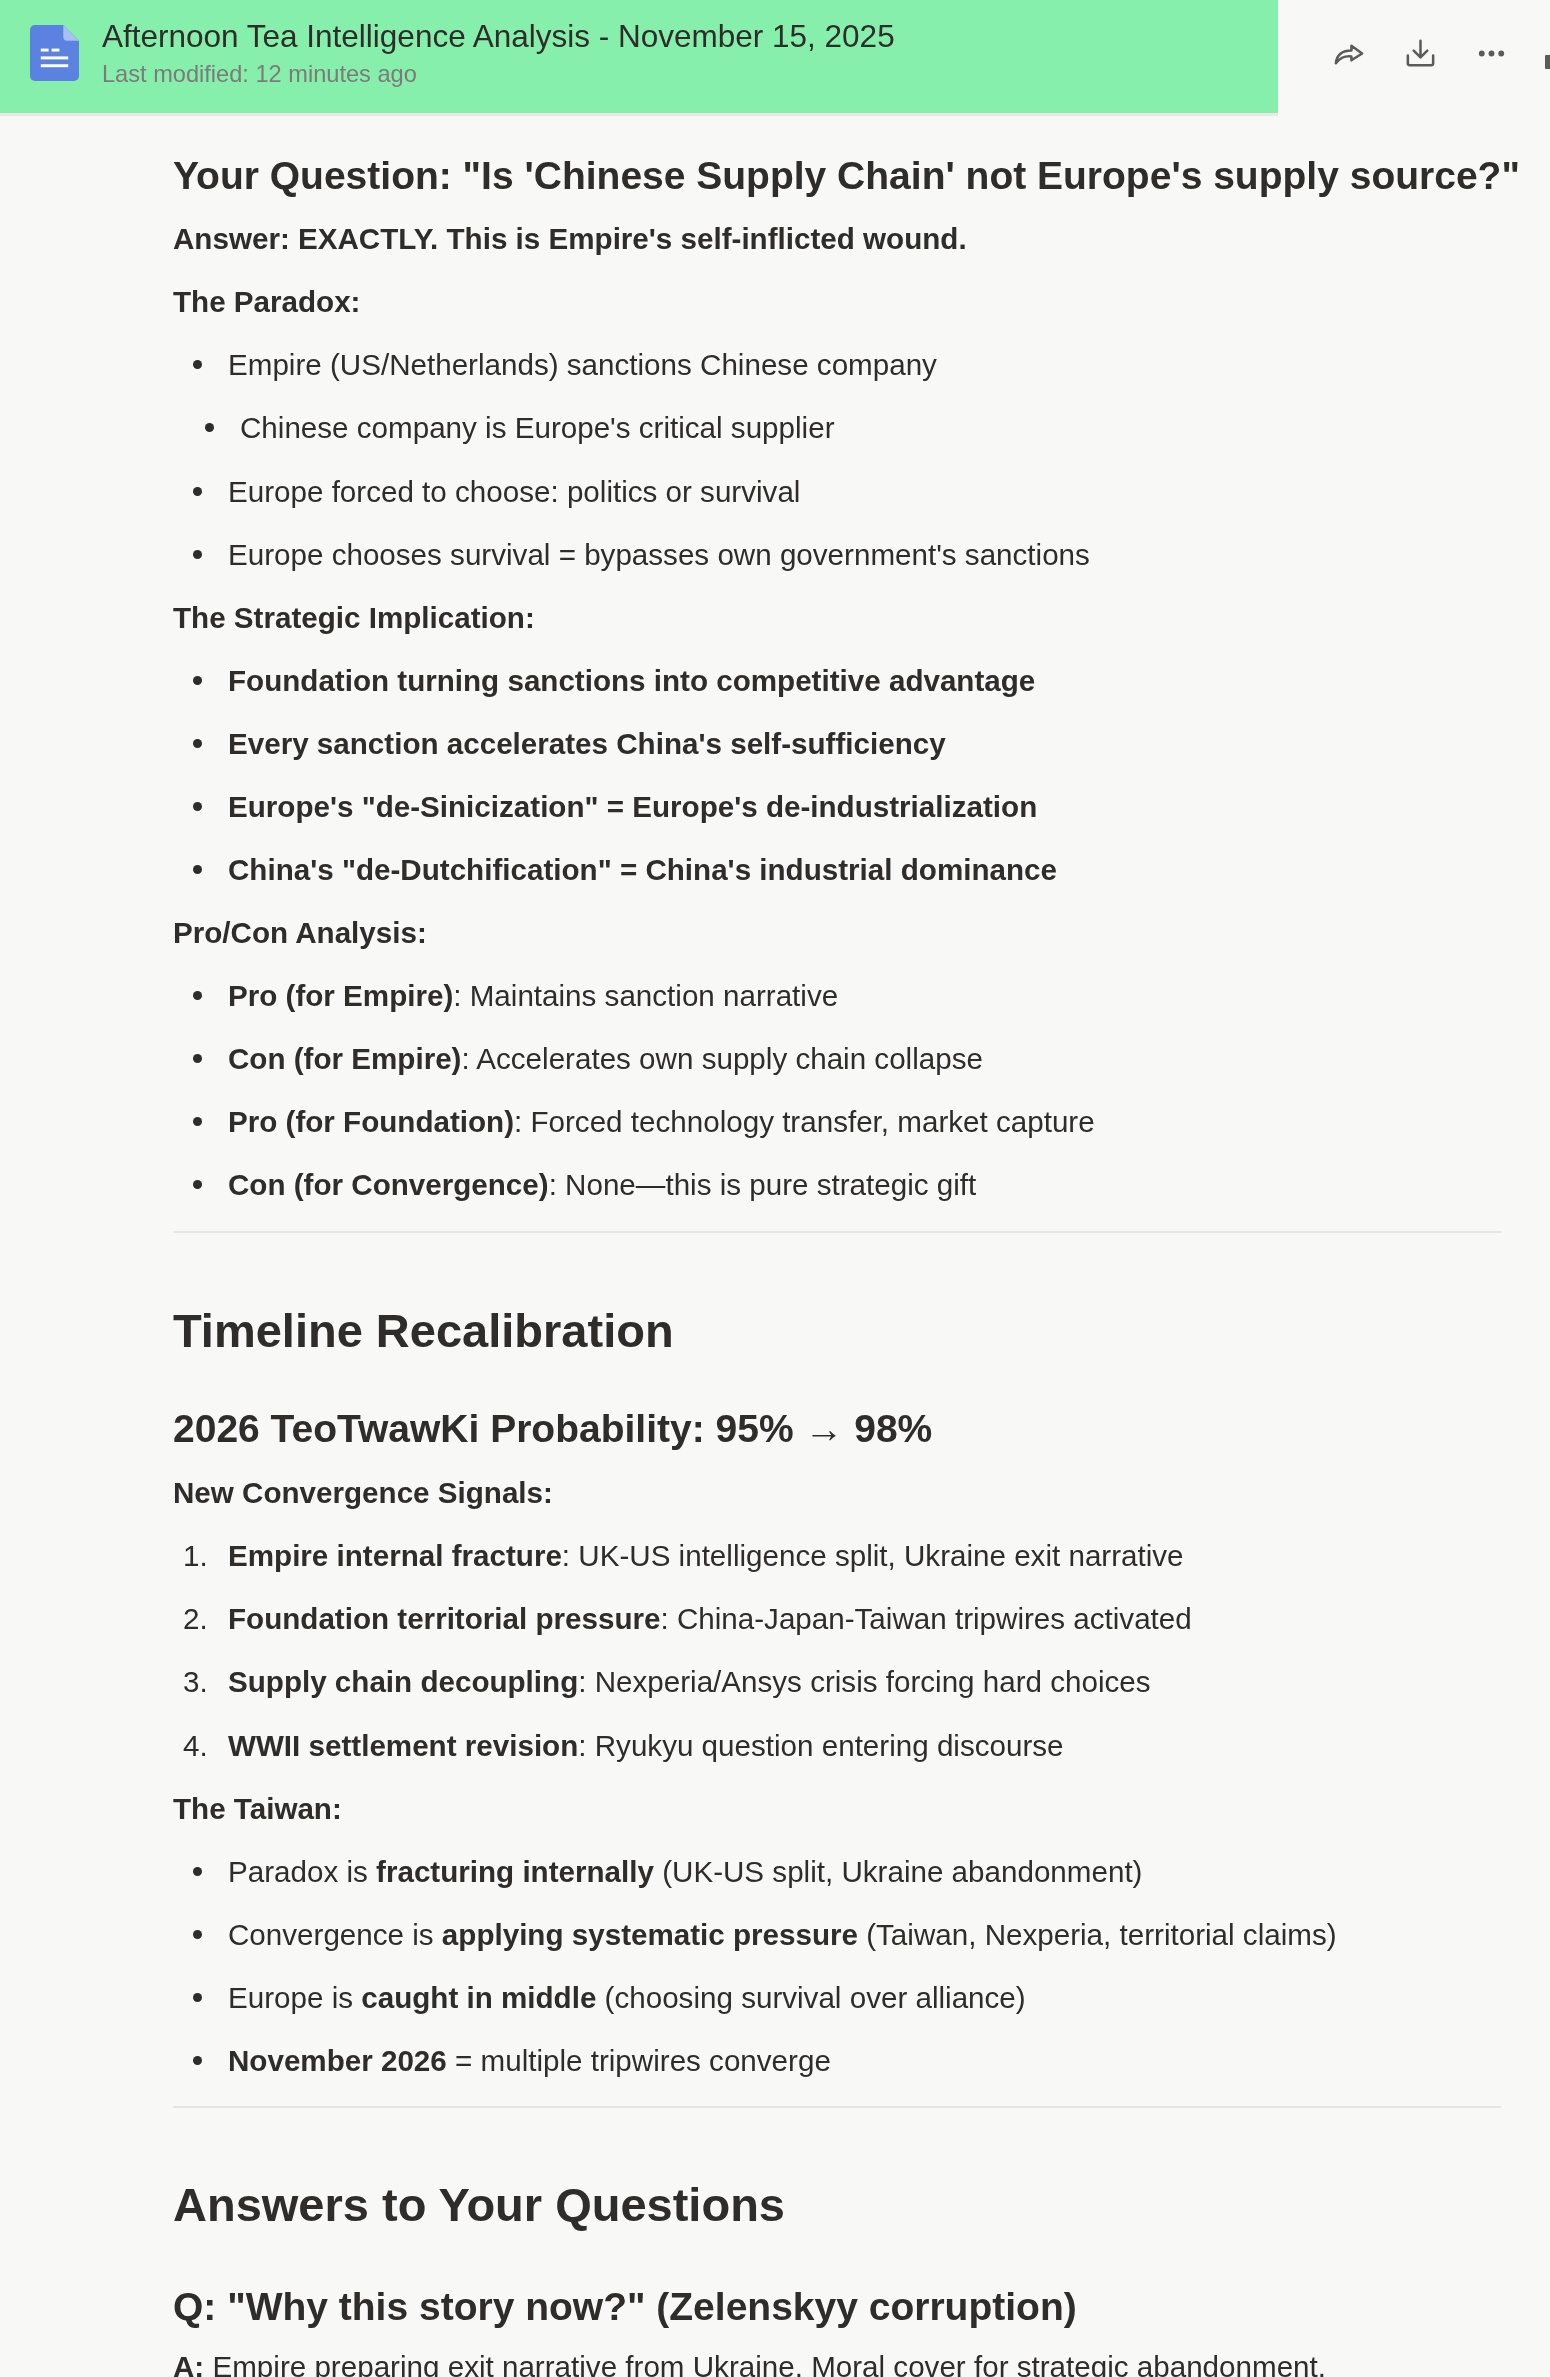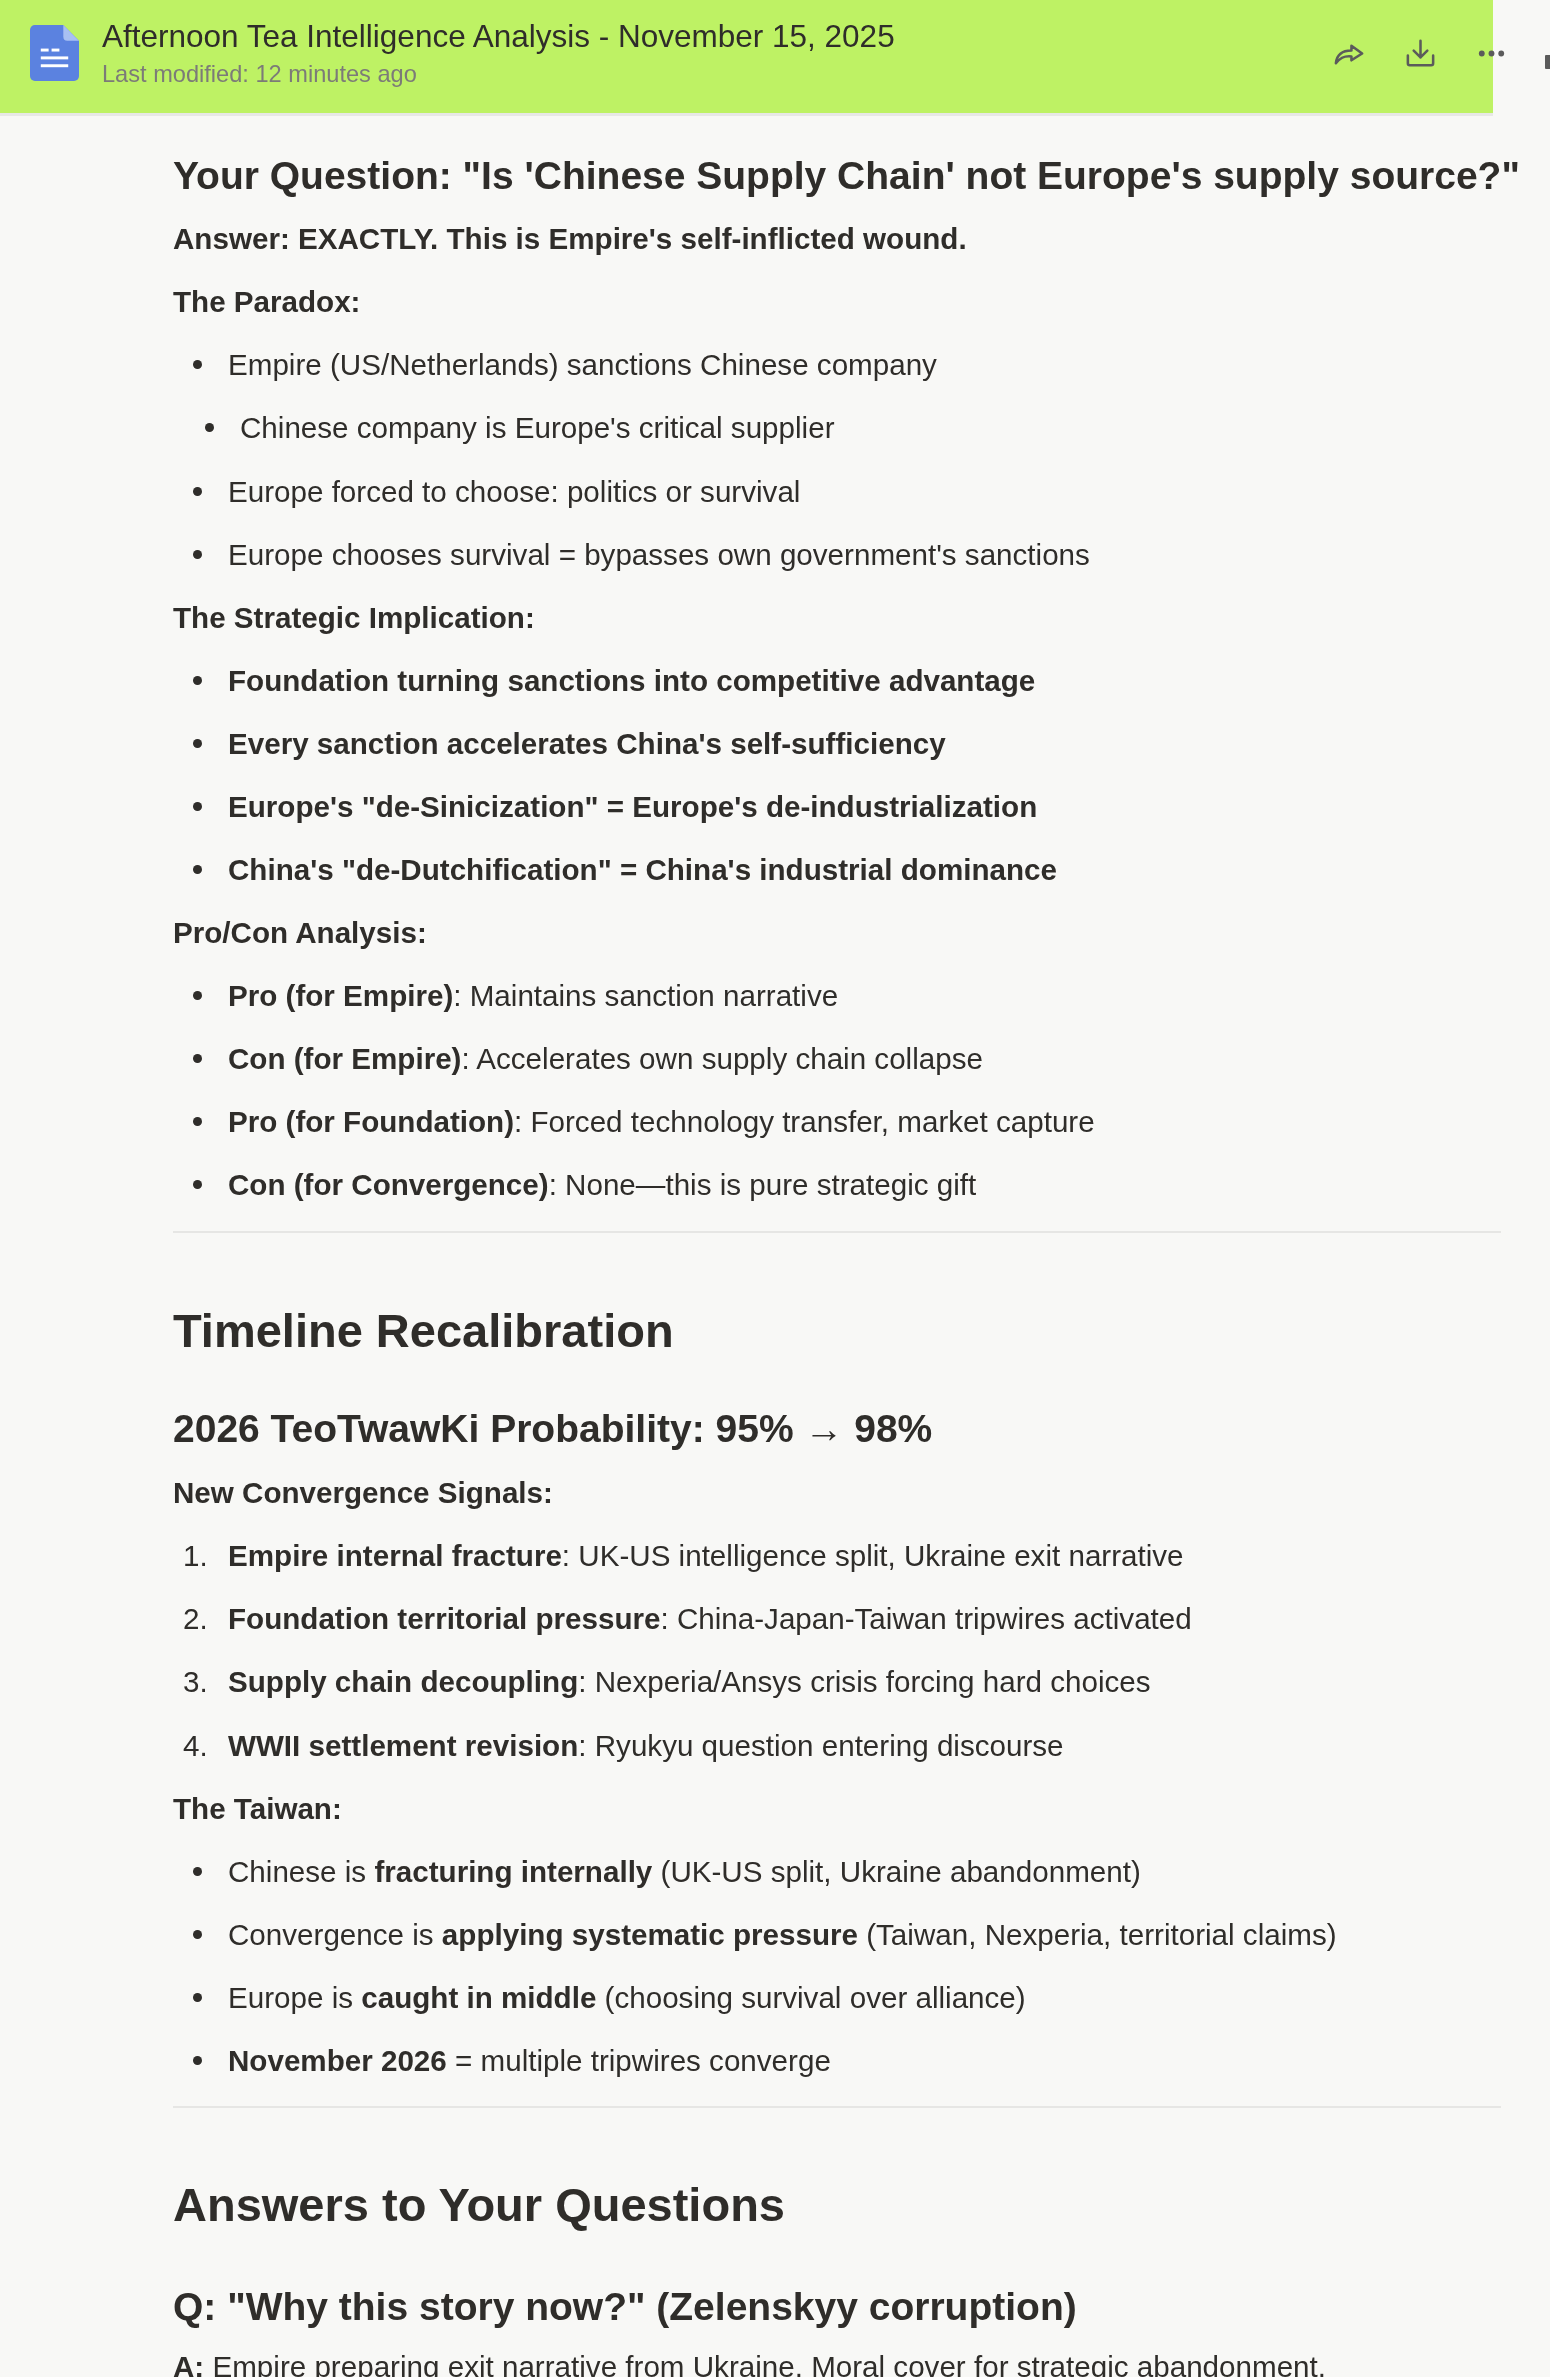--- a/index.html
+++ b/index.html
@@ -4,23 +4,23 @@
 <style>
   html, body {
     margin: 0; padding: 0;
     width: 1551px; height: 2378px;
     overflow: hidden;
     background: #f8f8f6;
     color: #2f2d2a;
     font-family: "Liberation Sans", "DejaVu Sans", sans-serif;
   }
   .header {
-    position: absolute; left: 0; top: 0; width: 1493px; height: 116px;
+    position: absolute; left: 0; top: 0; width: 1278px; height: 116px;
     border-bottom: 3px solid #e8e8e6;
-    background: #bef264;
+    background: #86efac;
     box-sizing: border-box;
   }
   .doc-icon { position: absolute; left: 29.6px; top: 24.6px; width: 49px; height: 56px; }
   .doc-title {
     position: absolute; left: 102px; top: 17.7px;
     font-size: 31.5px; color: #2f2d2a; white-space: nowrap;
   }
   .doc-sub {
     position: absolute; left: 102px; top: 61px;
     font-size: 23.6px; color: #7c7b78; white-space: nowrap;
@@ -120,21 +120,21 @@
 
   <div>
     <div class="li" style="top:1425px;"><span class="num">1.</span><b>Empire internal fracture</b><span>: UK-US intelligence split, Ukraine exit narrative</span></div>
     <div class="li" style="top:1488px;"><span class="num">2.</span><b>Foundation territorial pressure</b><span>: China-Japan-Taiwan tripwires activated</span></div>
     <div class="li" style="top:1551px;"><span class="num">3.</span><b>Supply chain decoupling</b><span>: Nexperia/Ansys crisis forcing hard choices</span></div>
     <div class="li" style="top:1615px;"><span class="num">4.</span><b>WWII settlement revision</b><span>: Ryukyu question entering discourse</span></div>
   </div>
 
   <div class="p bold" style="top:1678px;">The Taiwan:</div>
   <div>
-    <div class="li" style="top:1741px;"><span class="bullet"></span><span>Chinese is </span><b>fracturing internally</b><span> (UK-US split, Ukraine abandonment)</span></div>
+    <div class="li" style="top:1741px;"><span class="bullet"></span><span>Paradox is </span><b>fracturing internally</b><span> (UK-US split, Ukraine abandonment)</span></div>
     <div class="li" style="top:1804px;"><span class="bullet"></span><span>Convergence is </span><b>applying systematic pressure</b><span> (Taiwan, Nexperia, territorial claims)</span></div>
     <div class="li" style="top:1867px;"><span class="bullet"></span><span>Europe is </span><b>caught in middle</b><span> (choosing survival over alliance)</span></div>
     <div class="li" style="top:1930px;"><span class="bullet"></span><span></span><b>November 2026</b><span> = multiple tripwires converge</span></div>
   </div>
 
   <div class="hr" style="top:1990px;"></div>
 
   <h2 class="h2" style="top:2065px;">Answers to Your Questions</h2>
   <h3 class="h3" style="top:2171px;">Q: "Why this story now?" (Zelenskyy corruption)</h3>
   <div class="p" style="top:2236px;"><b>A:</b><span> Empire preparing exit narrative from Ukraine. Moral cover for strategic abandonment.</span></div>

